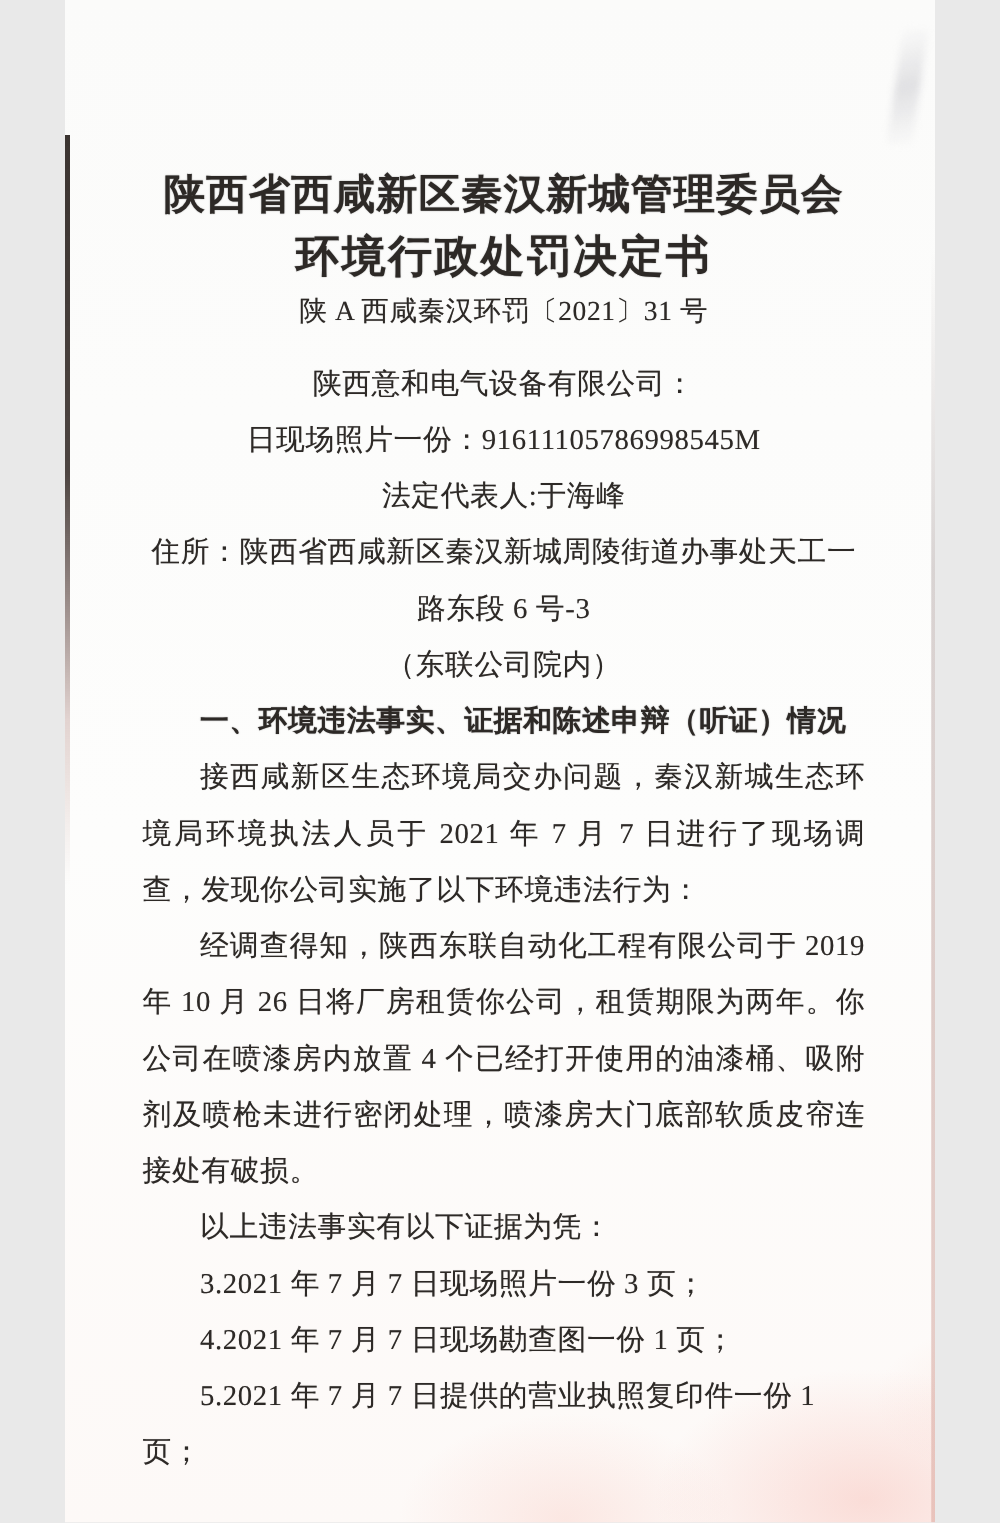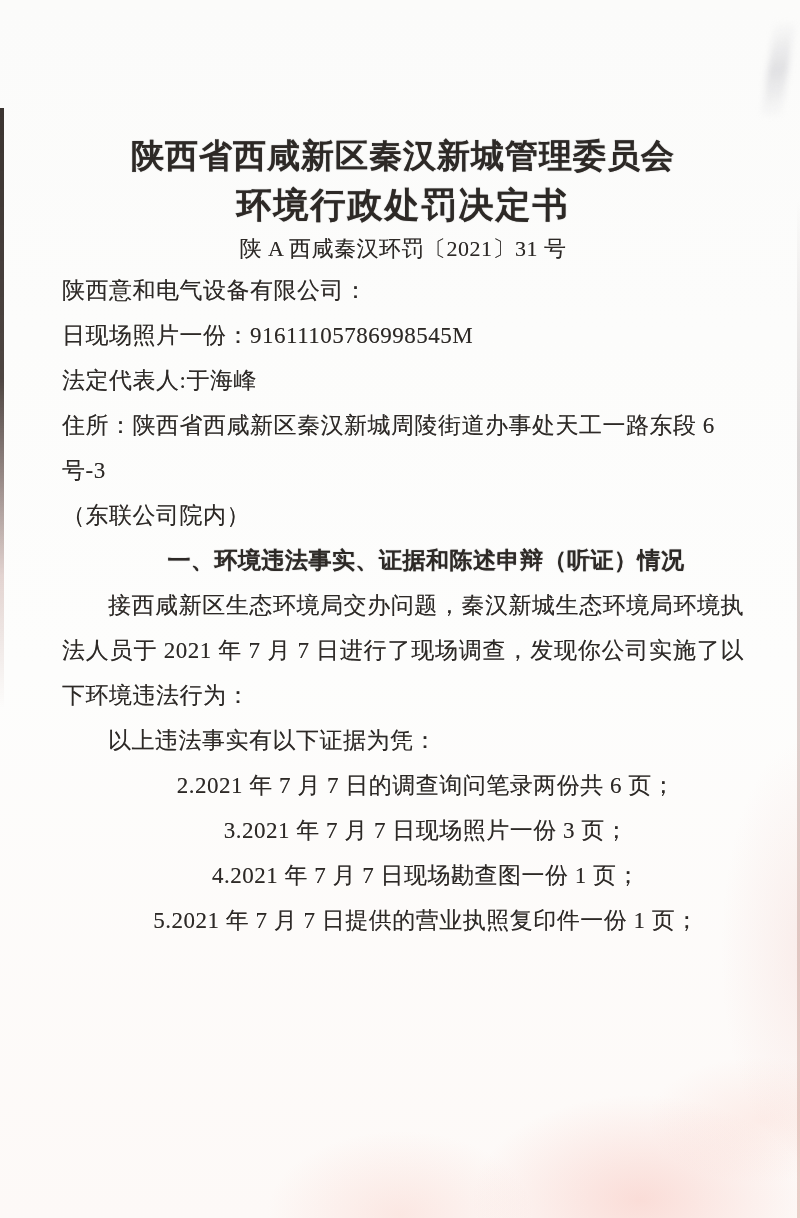--- a/index.html
+++ b/index.html
@@ -1,18 +1,18 @@
 <!DOCTYPE html>
 <html><head>
 <meta charset="utf-8">
 <style>
   html, body { margin: 0; padding: 0; background: #e9e9e9; }
   .page {
     position: relative;
-    width: 800px;
+    width: 696px;
     height: 1218px;
     margin: 0 auto;
     overflow: hidden;
     background:
       radial-gradient(ellipse 240px 150px at 640px 1200px, rgba(246,178,168,0.40), rgba(246,178,168,0) 70%),
       radial-gradient(ellipse 190px 120px at 400px 1215px, rgba(248,198,188,0.35), rgba(248,198,188,0) 70%),
       radial-gradient(ellipse 120px 300px at 805px 950px, rgba(240,200,195,0.28), rgba(240,200,195,0) 70%),
       radial-gradient(ellipse 160px 90px at 760px 1120px, rgba(250,205,195,0.30), rgba(250,205,195,0) 70%),
       linear-gradient(180deg, #fbfbfa 0%, #fdfdfc 55%, #fdf9f7 100%);
     font-family: "Liberation Serif", "DejaVu Serif", serif;
@@ -46,26 +46,26 @@
     letter-spacing: 1px; line-height: 52px;
     text-shadow: 0 0 1px rgba(0,0,0,0.55);
   }
   .title-line2 {
     font-size: 35px; font-weight: bold; text-align: center;
     letter-spacing: 2px; line-height: 48px;
     text-shadow: 0 0 1px rgba(0,0,0,0.55);
   }
   .doc-number {
     font-size: 22px; text-align: center; line-height: 38px;
-    letter-spacing: 0.5px;
+    margin-bottom: 16px; letter-spacing: 0.5px;
     text-shadow: 0 0 0.6px rgba(0,0,0,0.4);
   }
   .body-text { font-size: 23px; line-height: 45px; letter-spacing: 0.5px;
-    text-shadow: 0 0 0.6px rgba(0,0,0,0.38); text-align: center; }
-  .plain-line { text-align: left; }
+    text-shadow: 0 0 0.6px rgba(0,0,0,0.38); }
+  .plain-line { text-align: center; }
   .para { text-indent: 2em; text-align: justify; }
   .heading { font-weight: bold; text-indent: 2em; text-shadow: 0 0 1px rgba(0,0,0,0.5); }
   .evidence-item { text-indent: 2em; }
 </style>
 </head>
 <body>
 
 <div class="page">
 
   <div class="scan-edge-left"></div>
@@ -89,25 +89,25 @@
     <div class="body-text plain-line">法定代表人:于海峰</div>
 
     <div class="body-text plain-line">住所：陕西省西咸新区秦汉新城周陵街道办事处天工一路东段 6 号-3</div>
 
     <div class="body-text plain-line">（东联公司院内）</div>
 
     <div class="body-text heading">一、环境违法事实、证据和陈述申辩（听证）情况</div>
 
     <div class="body-text para">接西咸新区生态环境局交办问题，秦汉新城生态环境局环境执法人员于 2021 年 7 月 7 日进行了现场调查，发现你公司实施了以下环境违法行为：</div>
 
+    <div class="body-text para">经调查得知，陕西东联自动化工程有限公司于 2019 年 10 月 26 日将厂房租赁你公司，租赁期限为两年。你公司在喷漆房内放置 4 个已经打开使用的油漆桶、吸附剂及喷枪未进行密闭处理，喷漆房大门底部软质皮帘连接处有破损。</div>
 
     <div class="body-text para">以上违法事实有以下证据为凭：</div>
 
 
-    <div class="body-text evidence-item">2.2021 年 7 月 7 日的调查询问笔录两份共 6 页；</div>
 
     <div class="body-text evidence-item">3.2021 年 7 月 7 日现场照片一份 3 页；</div>
 
     <div class="body-text evidence-item">4.2021 年 7 月 7 日现场勘查图一份 1 页；</div>
 
     <div class="body-text evidence-item">5.2021 年 7 月 7 日提供的营业执照复印件一份 1 页；</div>
 
   </div>
 </div>
 

